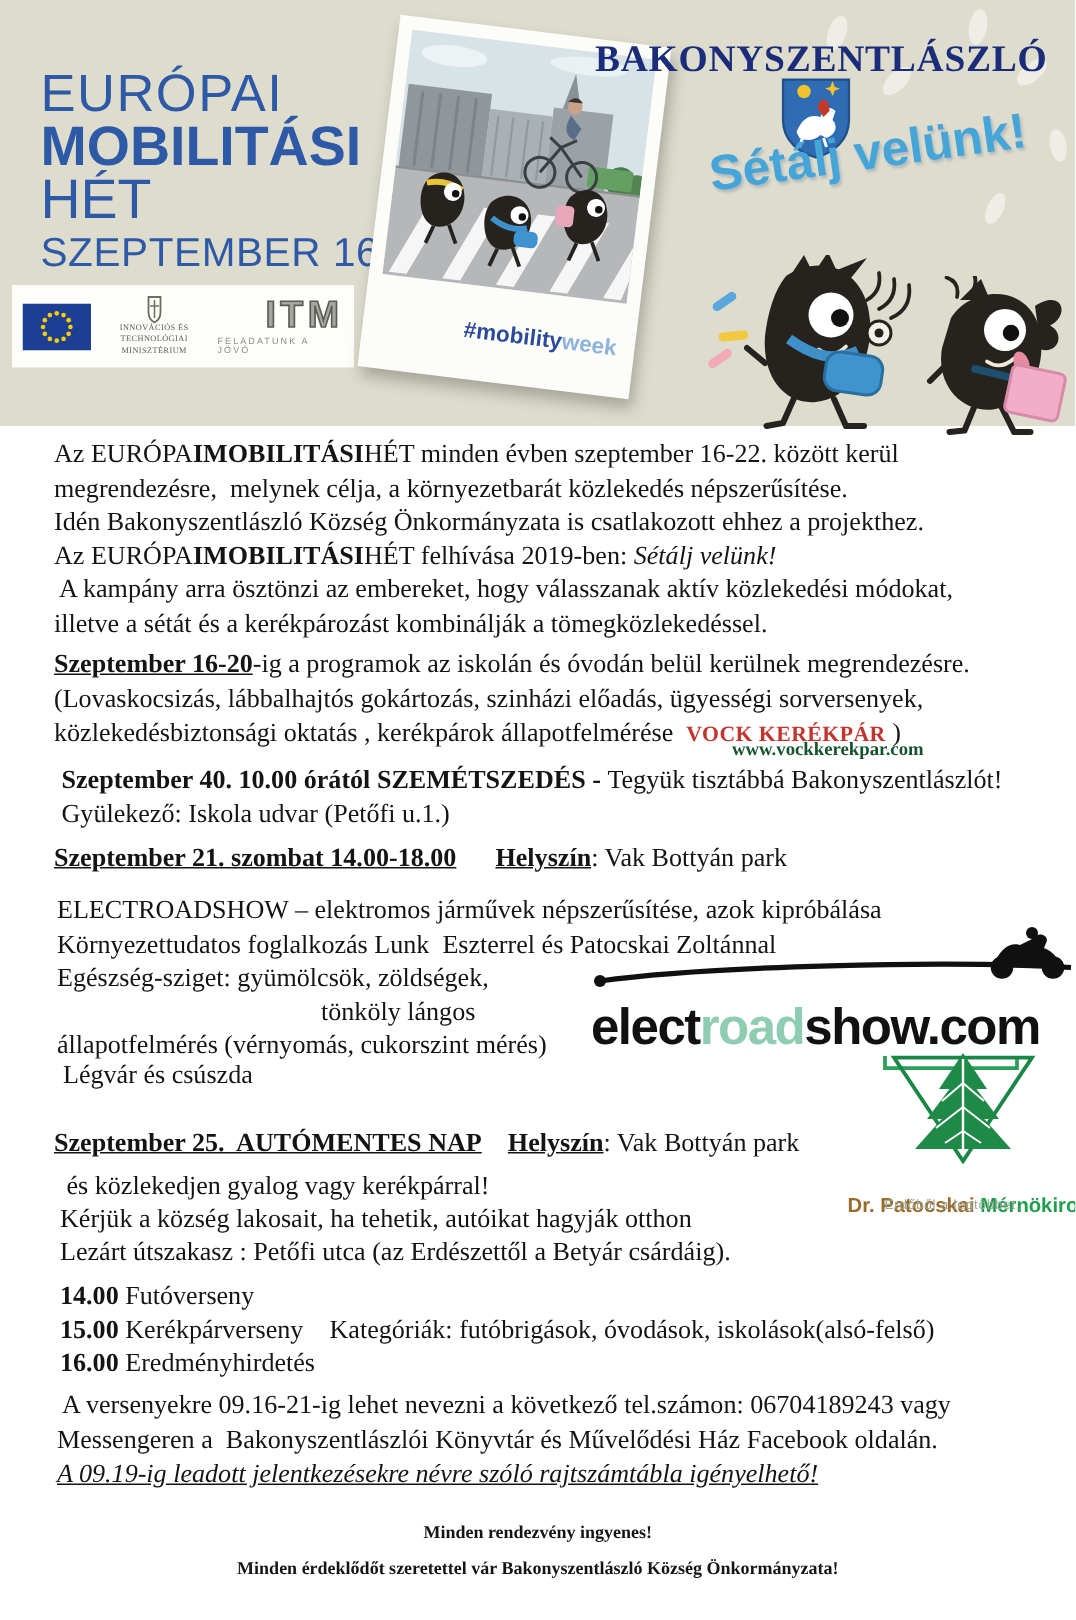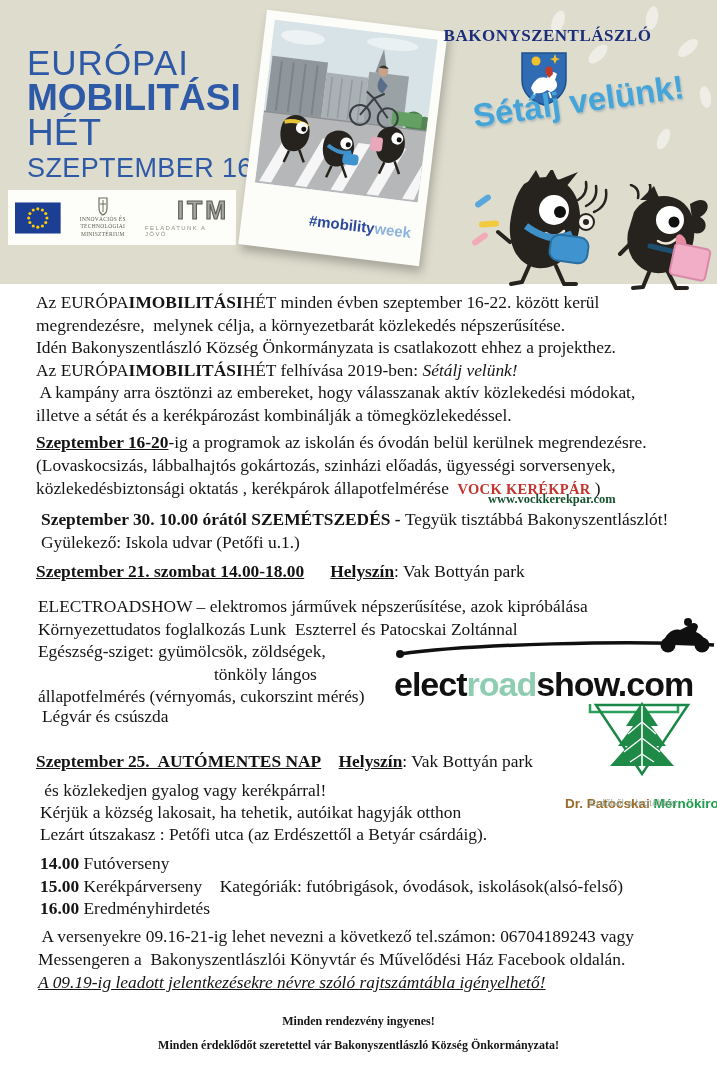--- a/index.html
+++ b/index.html
@@ -24,21 +24,21 @@
   .itm-sub{font-size:6px;color:#8f8f87;letter-spacing:1.4px;margin-top:2px;font-family:"Liberation Sans",sans-serif;}
 
   .polaroid{position:absolute;left:252px;top:20px;width:182px;height:236px;background:#fcfcf9;
             transform:rotate(7deg);box-shadow:3px 6px 10px rgba(0,0,0,.25);
             padding:9px 9px 0 9px;box-sizing:border-box;}
   .photo{width:164px;height:164px;position:relative;overflow:hidden;background:#d8e3e8;}
   .ptag{margin-top:22px;text-align:right;padding-right:3px;font-family:"Liberation Sans",sans-serif;font-size:15px;}
   .ptag-b{font-weight:800;color:#2b4a9b;}
   .ptag-w{font-weight:600;color:#8fb3dd;}
 
-  .town{position:absolute;left:378px;top:26px;width:339px;font-weight:700;font-size:17px;
+  .town{position:absolute;left:378px;top:26px;width:339px;font-weight:700;font-size:25px;
         color:#1b2c7a;letter-spacing:.5px;text-align:center;}
   .coat{position:absolute;left:519px;top:50px;width:50px;height:56px;}
   .slogan{position:absolute;left:472px;top:80px;width:250px;font-family:"Liberation Sans",sans-serif;
           font-weight:700;font-size:33px;color:#45a5d9;transform:rotate(-8deg);
           text-shadow:1px 2px 2px rgba(70,110,150,.30);}
   .char1{position:absolute;left:492px;top:170px;width:122px;height:120px;}
   .char2{position:absolute;left:610px;top:184px;width:106px;height:106px;}
 
   .fp{position:absolute;background:#fff;opacity:.5;border-radius:50%;}
   .confetti{position:absolute;border-radius:3px;}
@@ -250,21 +250,21 @@
       <path d="M40,62 L74,70" stroke="#1f4f6f" stroke-width="5" stroke-linecap="round"></path>
       <rect x="62" y="62" width="36" height="32" rx="4" fill="#f2aec6" stroke="#d98aa8" stroke-width="2" transform="rotate(12 80 78)"></rect>
     </svg>
   </div>
 
   <div class="blk intro"><div class="ln"><span class="seg">Az EURÓPA</span><span class="seg b">IMOBILITÁSI</span><span class="seg">HÉT minden évben szeptember 16-22. között kerül</span></div><div class="ln"><span class="seg">megrendezésre,  melynek célja, a környezetbarát közlekedés népszerűsítése.</span></div><div class="ln"><span class="seg">Idén Bakonyszentlászló Község Önkormányzata is csatlakozott ehhez a projekthez.</span></div><div class="ln"><span class="seg">Az EURÓPA</span><span class="seg b">IMOBILITÁSI</span><span class="seg">HÉT felhívása 2019-ben: </span><span class="seg i">Sétálj velünk!</span></div><div class="ln"><span class="seg"> A kampány arra ösztönzi az embereket, hogy válasszanak aktív közlekedési módokat,</span></div><div class="ln"><span class="seg">illetve a sétát és a kerékpározást kombinálják a tömegközlekedéssel.</span></div></div>
 
   <div class="blk sec1620"><div class="ln"><span class="seg bu">Szeptember 16-20</span><span class="seg">-ig a programok az iskolán és óvodán belül kerülnek megrendezésre.</span></div><div class="ln"><span class="seg">(Lovaskocsizás, lábbalhajtós gokártozás, szinházi előadás, ügyességi sorversenyek,</span></div><div class="ln"><span class="seg">közlekedésbiztonsági oktatás , kerékpárok állapotfelmérése  </span><span class="seg red">VOCK KERÉKPÁR</span><span class="seg"> )</span></div></div>
   <div class="vockwww">www.vockkerekpar.com</div>
 
-  <div class="blk sec20"><div class="ln"><span class="seg b">Szeptember 30. 10.00 órától SZEMÉTSZEDÉS - </span><span class="seg">Tegyük tisztábbá Bakonyszentlászlót!</span></div><div class="ln"><span class="seg">Gyülekező: Iskola udvar (Petőfi u.1.)</span></div></div>
+  <div class="blk sec20"><div class="ln"><span class="seg b">Szeptember 40. 10.00 órától SZEMÉTSZEDÉS - </span><span class="seg">Tegyük tisztábbá Bakonyszentlászlót!</span></div><div class="ln"><span class="seg">Gyülekező: Iskola udvar (Petőfi u.1.)</span></div></div>
 
   <div class="blk sec21"><div class="ln"><span class="seg bu">Szeptember 21. szombat 14.00-18.00</span><span class="seg">      </span><span class="seg bu">Helyszín</span><span class="seg">: Vak Bottyán park</span></div></div>
 
   <div class="blk electro"><div class="ln"><span class="seg">ELECTROADSHOW – elektromos járművek népszerűsítése, azok kipróbálása</span></div><div class="ln"><span class="seg">Környezettudatos foglalkozás Lunk  Eszterrel és Patocskai Zoltánnal</span></div><div class="ln"><span class="seg">Egészség-sziget: gyümölcsök, zöldségek,</span></div><div class="ln"><span class="seg">tönköly lángos</span></div><div class="ln"><span class="seg">állapotfelmérés (vérnyomás, cukorszint mérés)</span></div></div>
 
   <svg class="electrologo" viewBox="0 0 325 98">
     <path d="M8,38 C80,28 240,24 322,29" stroke="#101010" stroke-width="3.5" fill="none"></path>
     <circle cx="8" cy="38" r="4" fill="#101010"></circle>
     <g>
       <circle cx="276" cy="29" r="7.5" fill="#101010"></circle>

